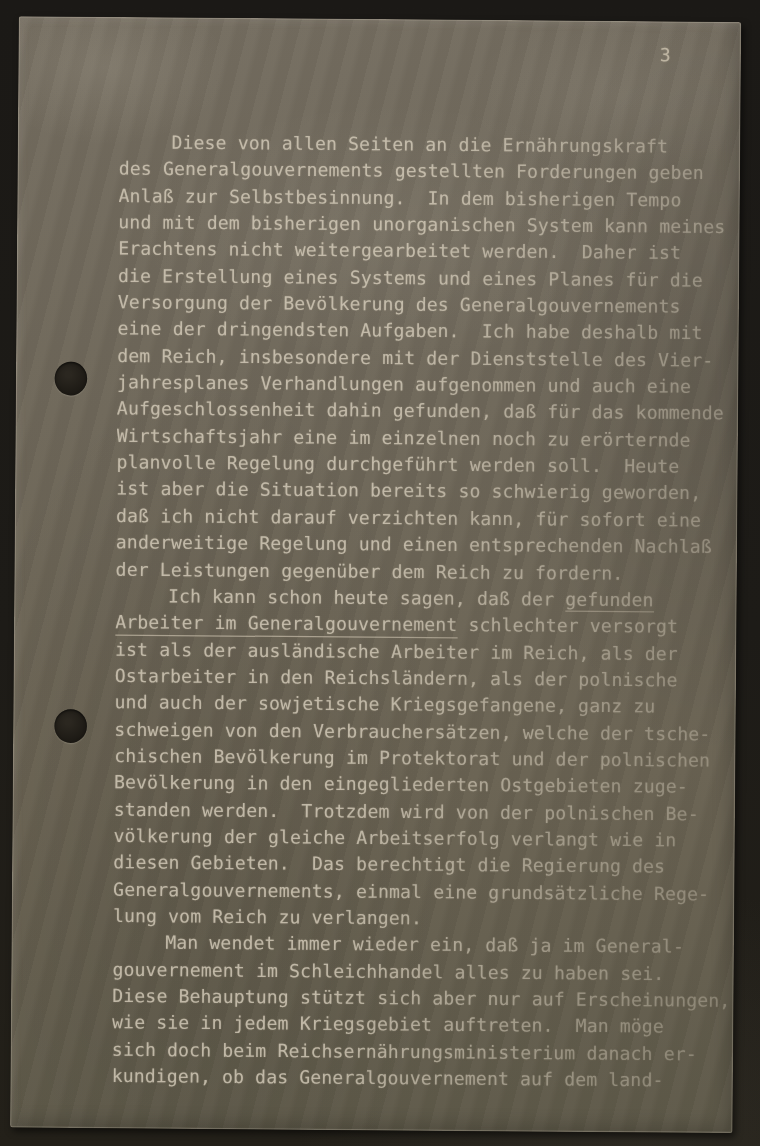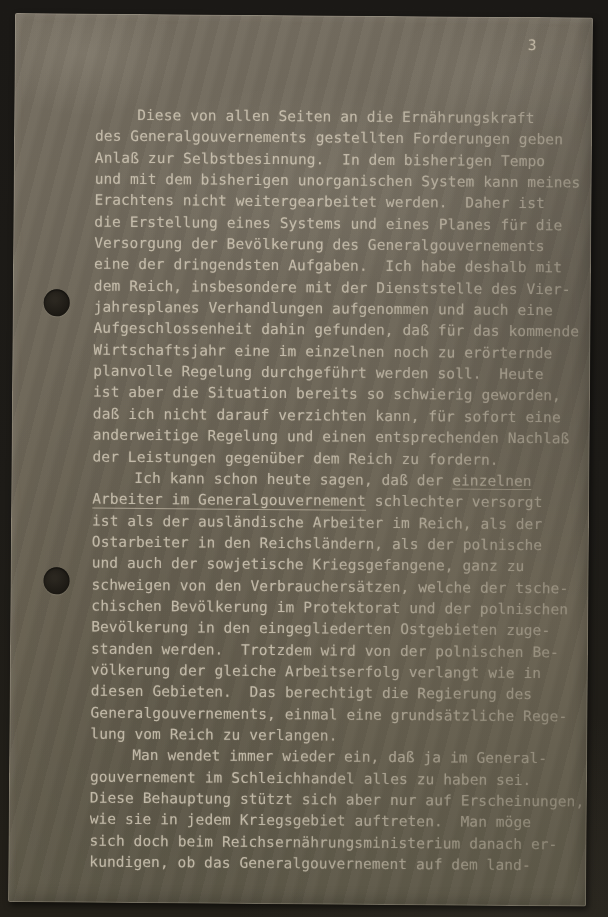--- a/index.html
+++ b/index.html
@@ -91,21 +91,21 @@
         <div class="line">eine der dringendsten Aufgaben.  Ich habe deshalb mit</div>
         <div class="line">dem Reich, insbesondere mit der Dienststelle des Vier-</div>
         <div class="line">jahresplanes Verhandlungen aufgenommen und auch eine</div>
         <div class="line">Aufgeschlossenheit dahin gefunden, daß für das kommende</div>
         <div class="line">Wirtschaftsjahr eine im einzelnen noch zu erörternde</div>
         <div class="line">planvolle Regelung durchgeführt werden soll.  Heute</div>
         <div class="line">ist aber die Situation bereits so schwierig geworden,</div>
         <div class="line">daß ich nicht darauf verzichten kann, für sofort eine</div>
         <div class="line">anderweitige Regelung und einen entsprechenden Nachlaß</div>
         <div class="line">der Leistungen gegenüber dem Reich zu fordern.</div>
-        <div class="line indent">Ich kann schon heute sagen, daß der <span class="u">einzelnen</span></div>
+        <div class="line indent">Ich kann schon heute sagen, daß der <span class="u">gefunden</span></div>
         <div class="line"><span class="u">Arbeiter im Generalgouvernement</span> schlechter versorgt</div>
         <div class="line">ist als der ausländische Arbeiter im Reich, als der</div>
         <div class="line">Ostarbeiter in den Reichsländern, als der polnische</div>
         <div class="line">und auch der sowjetische Kriegsgefangene, ganz zu</div>
         <div class="line">schweigen von den Verbrauchersätzen, welche der tsche-</div>
         <div class="line">chischen Bevölkerung im Protektorat und der polnischen</div>
         <div class="line">Bevölkerung in den eingegliederten Ostgebieten zuge-</div>
         <div class="line">standen werden.  Trotzdem wird von der polnischen Be-</div>
         <div class="line">völkerung der gleiche Arbeitserfolg verlangt wie in</div>
         <div class="line">diesen Gebieten.  Das berechtigt die Regierung des</div>

